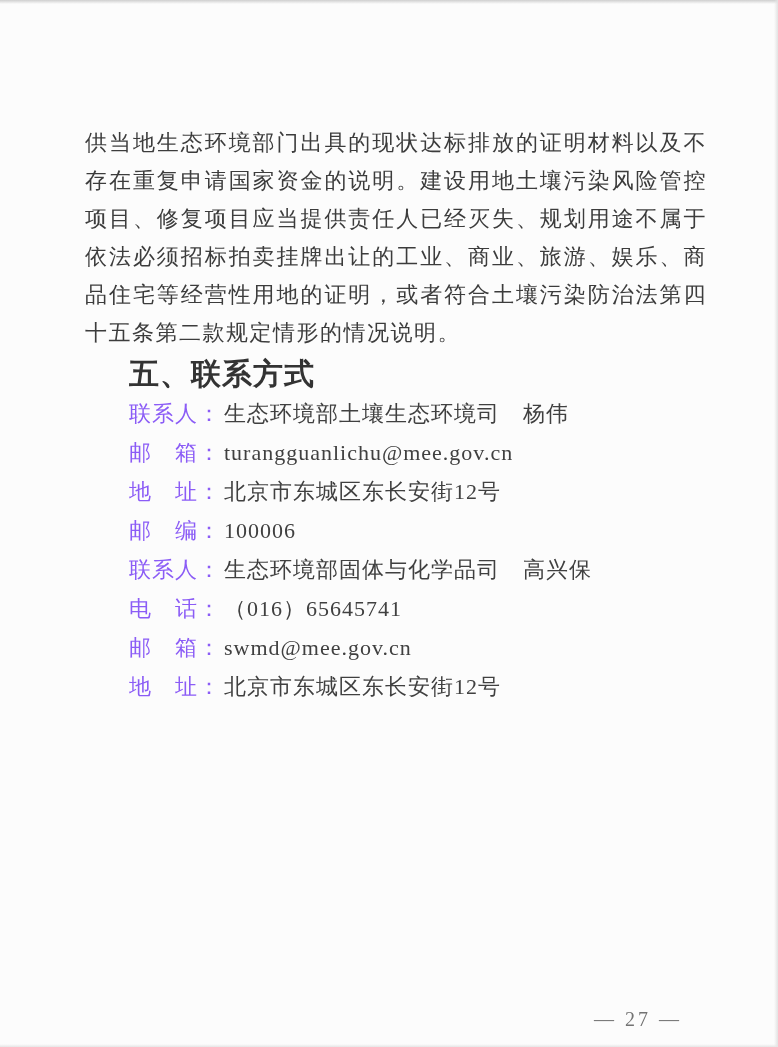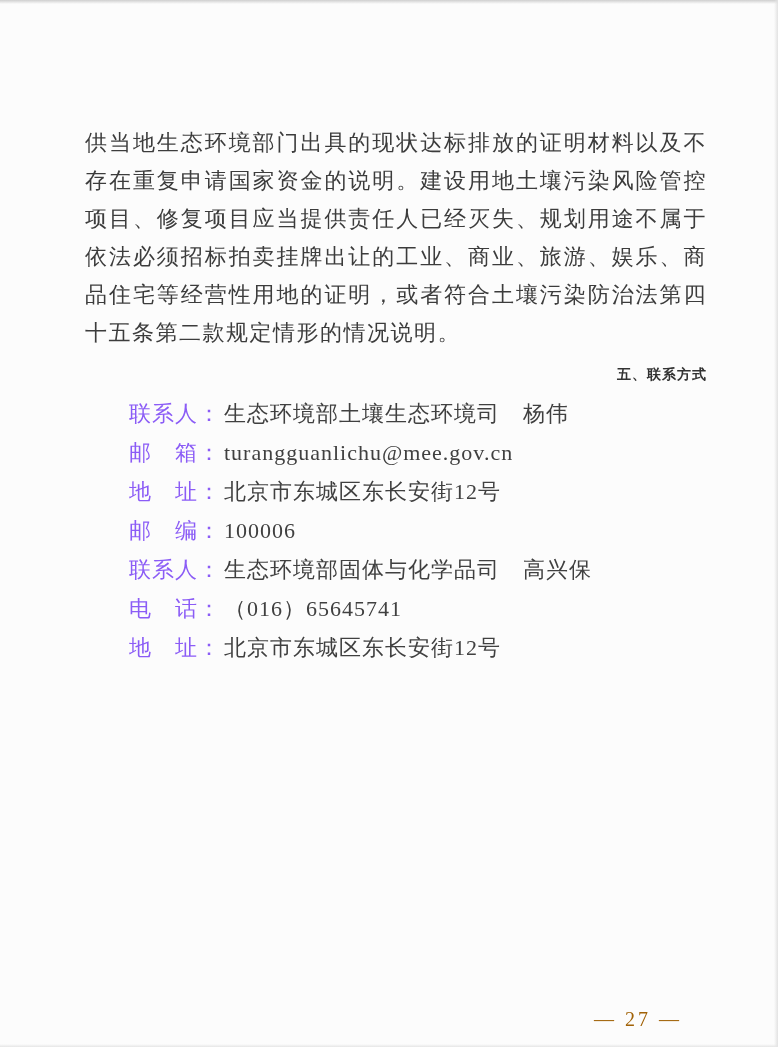--- a/index.html
+++ b/index.html
@@ -32,44 +32,43 @@
     font-size:22px;
     line-height:38px;
     letter-spacing:1.5px;
     text-align:justify;
     text-justify:inter-ideograph;
   }
   .para.indent{text-indent:1.4em;}
   .heading{
     margin:2px 0 0 0;
     padding-left:44px;
-    font-size:14px;
+    font-size:30px;
     line-height:40px;
     font-weight:bold;
     letter-spacing:1px;
     color:#333333;
     font-family:"Liberation Sans","DejaVu Sans",sans-serif;
-    text-align:right;
   }
   .contact-row{
     padding-left:44px;
     font-size:22px;
     line-height:39px;
     letter-spacing:1px;
     white-space:nowrap;
   }
   .c-label{color:#8b5cf6;}
   .c-value{margin-left:3px;color:#404040;}
   .page-number{
     position:absolute;
     top:1008px;
     right:96px;
     font-size:20px;
     letter-spacing:3px;
-    color:#a16207;
+    color:#737373;
   }
 </style>
 </head>
 <body>
 
 <div class="page">
   <div class="edge-top"></div>
   <div class="edge-right"></div>
   <div class="edge-bottom"></div>
 
@@ -95,20 +94,23 @@
     </div>
 
     <div class="contact-block">
       <div class="contact-row">
         <span class="c-label">联系人：</span><span class="c-value">生态环境部固体与化学品司　高兴保</span>
       </div>
       <div class="contact-row">
         <span class="c-label">电　话：</span><span class="c-value">（016）65645741</span>
       </div>
       <div class="contact-row">
+        <span class="c-label">邮　箱：</span><span class="c-value">swmd@mee.gov.cn</span>
+      </div>
+      <div class="contact-row">
         <span class="c-label">地　址：</span><span class="c-value">北京市东城区东长安街12号</span>
       </div>
 
     </div>
   </div>
 
   <div class="page-number">— 27 —</div>
 </div>
 
 </body></html>

